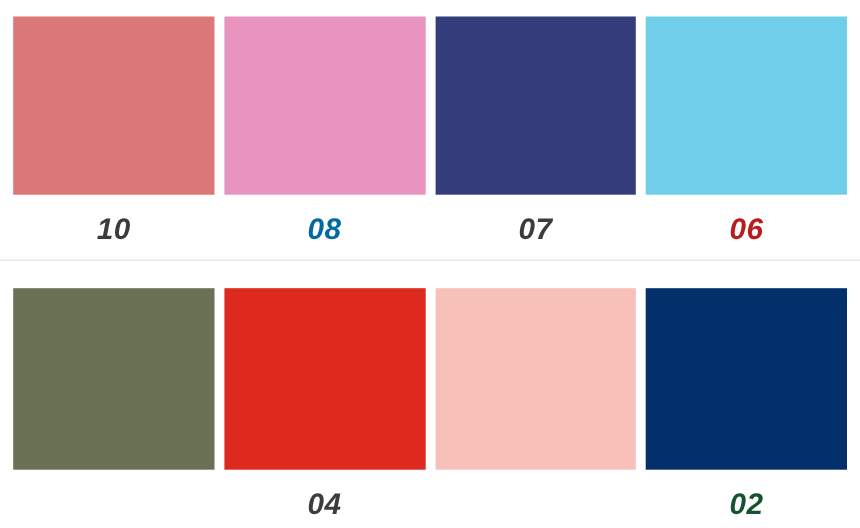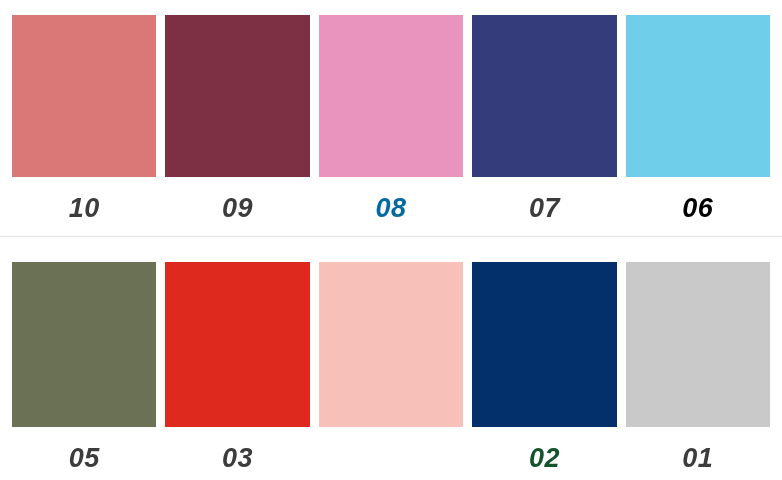--- a/index.html
+++ b/index.html
@@ -77,68 +77,59 @@
 <div id="palette-root">
 
   <div class="palette-row" id="row-top">
     <div class="swatch-strip">
 
       <div class="swatch-cell">
         <div class="swatch-chip" style="background-color: rgb(217, 120, 118);"></div>
         <div class="swatch-label" style="color: rgb(60, 60, 60);">10</div>
       </div>
 
-      <div class="swatch-cell">
-        <div class="swatch-chip" style="background-color: rgb(125, 47, 68);"></div>
-        <div class="swatch-label" style="color: rgb(60, 60, 60);">09</div>
-      </div>
 
       <div class="swatch-cell">
         <div class="swatch-chip" style="background-color: rgb(232, 148, 190);"></div>
         <div class="swatch-label" style="color: #0369a1;">08</div>
       </div>
 
       <div class="swatch-cell">
         <div class="swatch-chip" style="background-color: rgb(52, 60, 124);"></div>
         <div class="swatch-label" style="color: rgb(60, 60, 60);">07</div>
       </div>
 
       <div class="swatch-cell">
         <div class="swatch-chip" style="background-color: rgb(111, 207, 234);"></div>
-        <div class="swatch-label" style="color: #000000;">06</div>
+        <div class="swatch-label" style="color: #b91c1c;">06</div>
       </div>
 
     </div>
   </div>
 
   <hr id="row-divider" style="background: rgb(226, 226, 226);">
 
   <div class="palette-row" id="row-bottom">
     <div class="swatch-strip">
 
       <div class="swatch-cell">
         <div class="swatch-chip" style="background-color: rgb(107, 113, 85);"></div>
-        <div class="swatch-label" style="color: rgb(60, 60, 60);">05</div>
       </div>
 
       <div class="swatch-cell">
         <div class="swatch-chip" style="background-color: rgb(222, 42, 30);"></div>
-        <div class="swatch-label" style="color: rgb(60, 60, 60);">03</div>
+        <div class="swatch-label" style="color: rgb(60, 60, 60);">04</div>
       </div>
 
       <div class="swatch-cell">
         <div class="swatch-chip" style="background-color: rgb(247, 192, 185);"></div>
       </div>
 
       <div class="swatch-cell">
         <div class="swatch-chip" style="background-color: rgb(3, 47, 107);"></div>
         <div class="swatch-label" style="color: #14532d;">02</div>
       </div>
 
-      <div class="swatch-cell">
-        <div class="swatch-chip" style="background-color: rgb(201, 201, 201);"></div>
-        <div class="swatch-label" style="color: rgb(60, 60, 60);">01</div>
-      </div>
 
     </div>
   </div>
 
 </div>
 
 </body></html>

